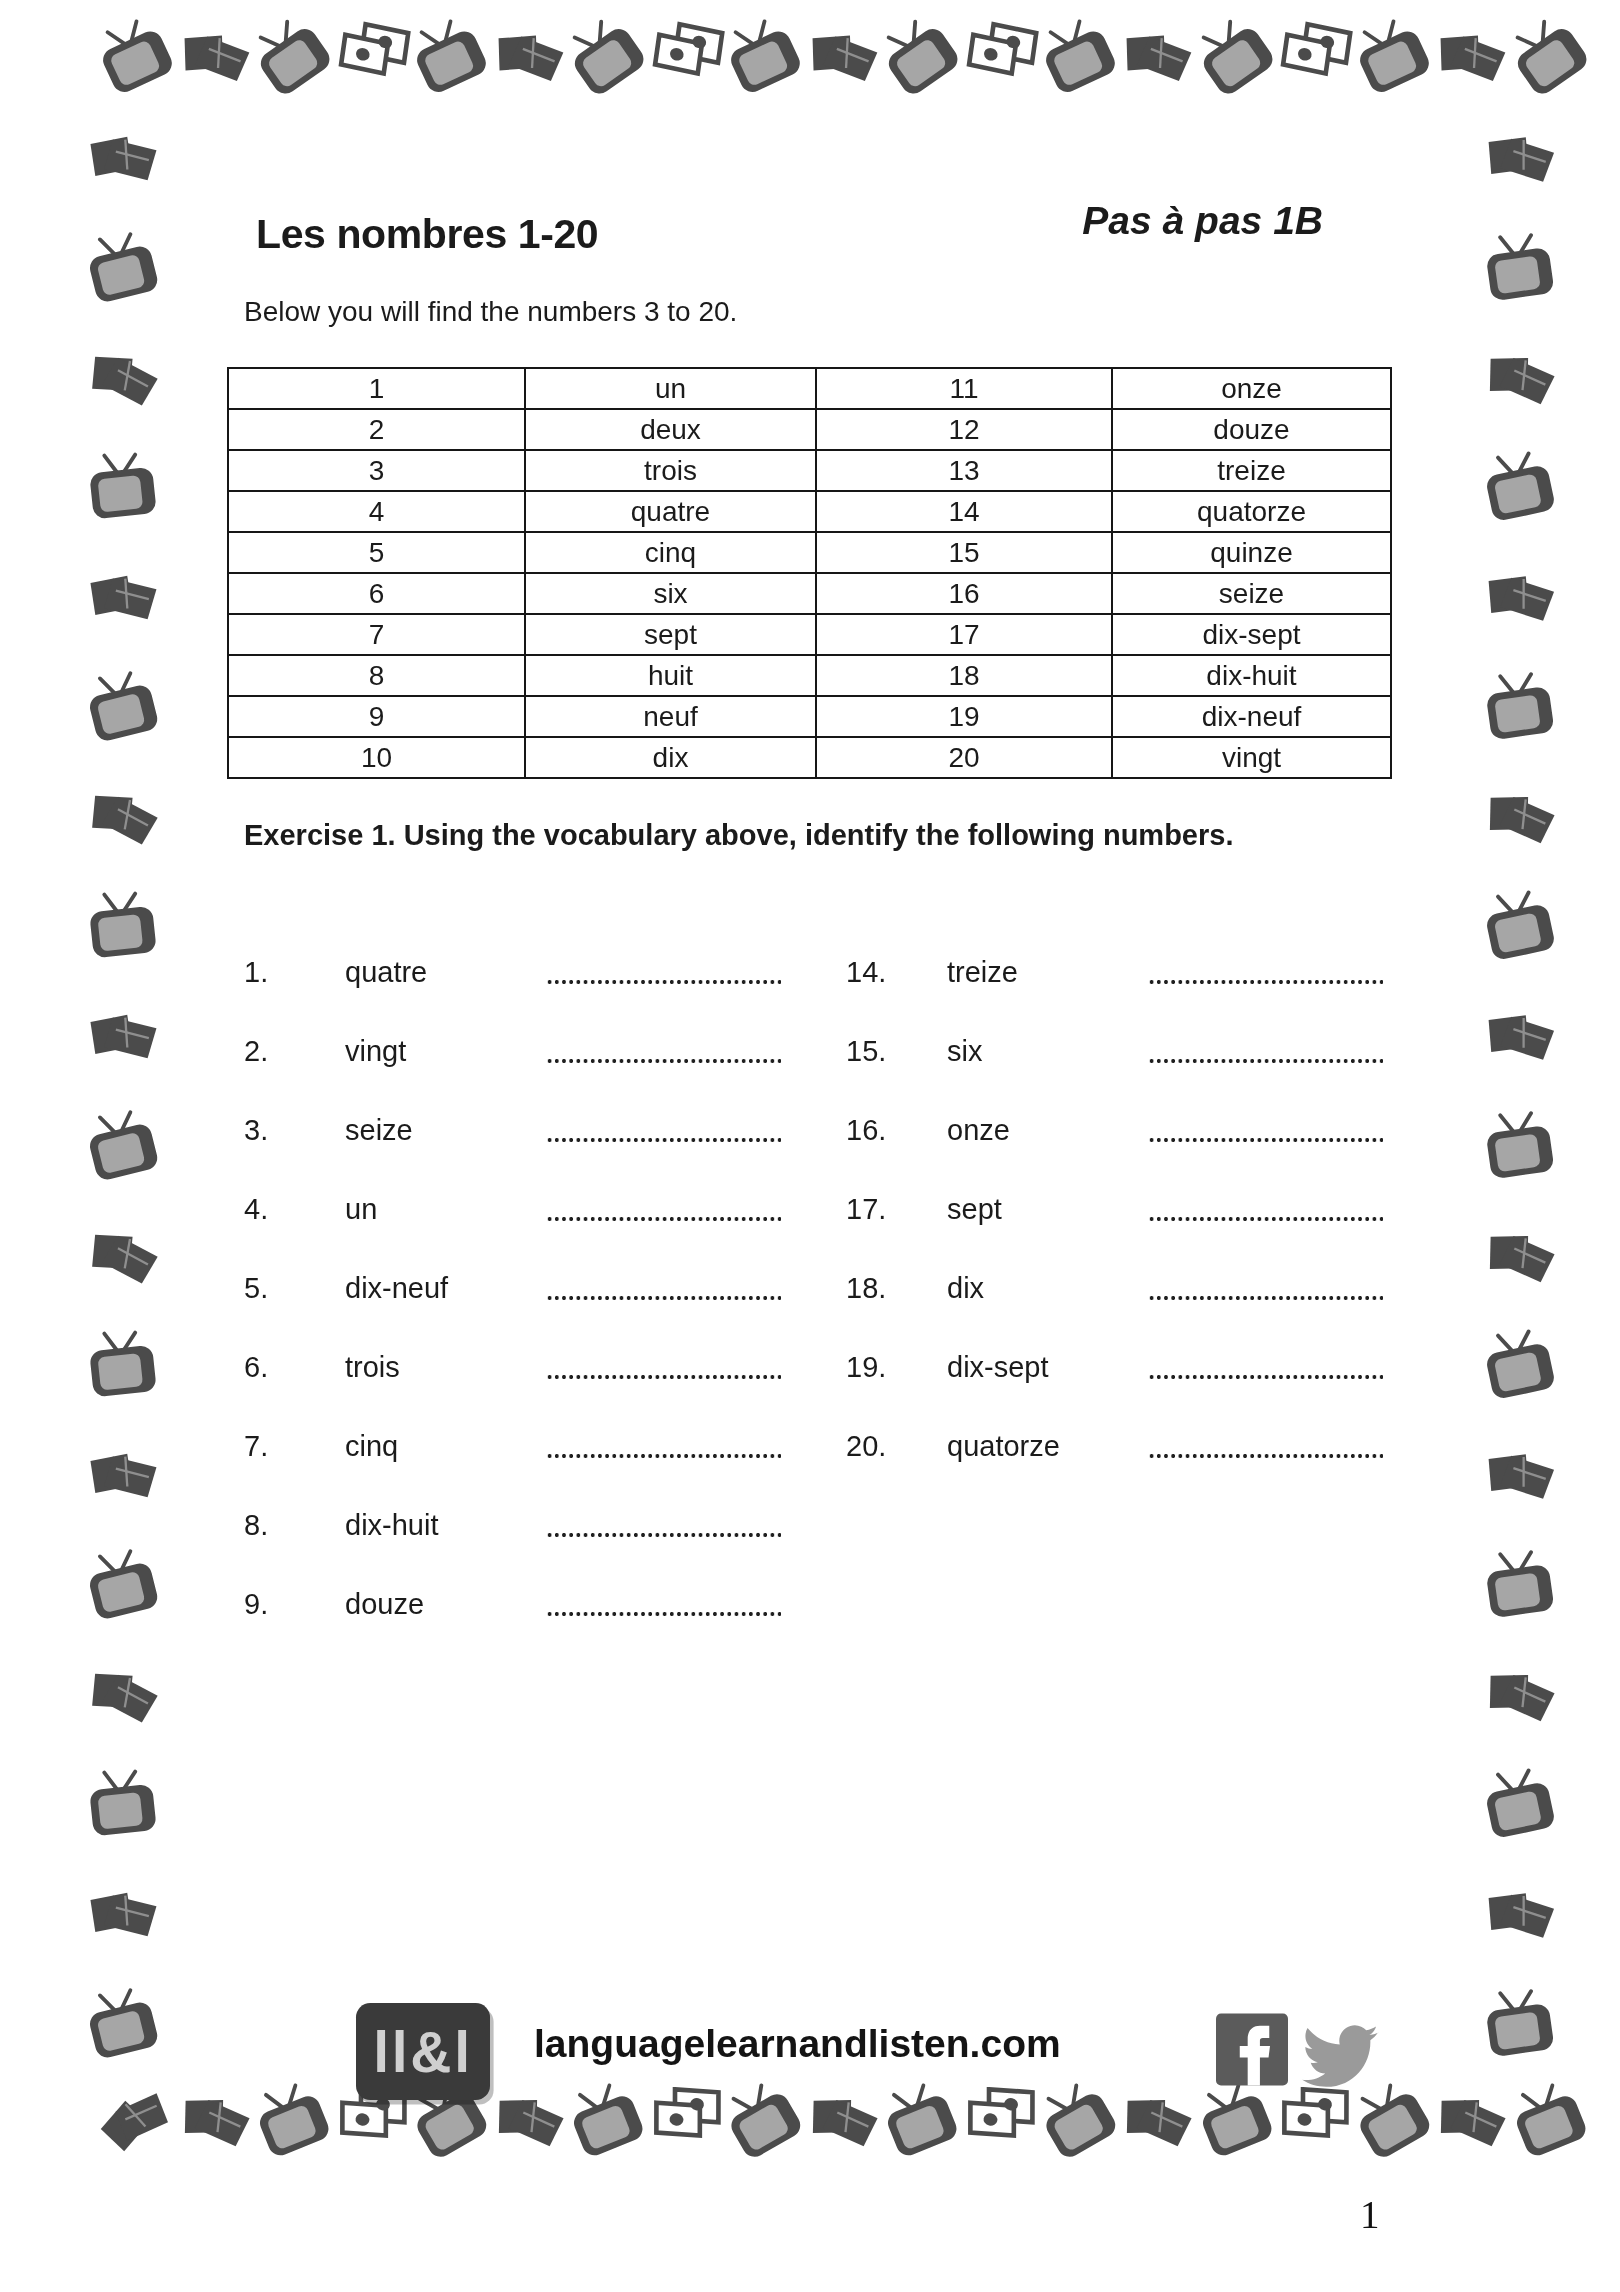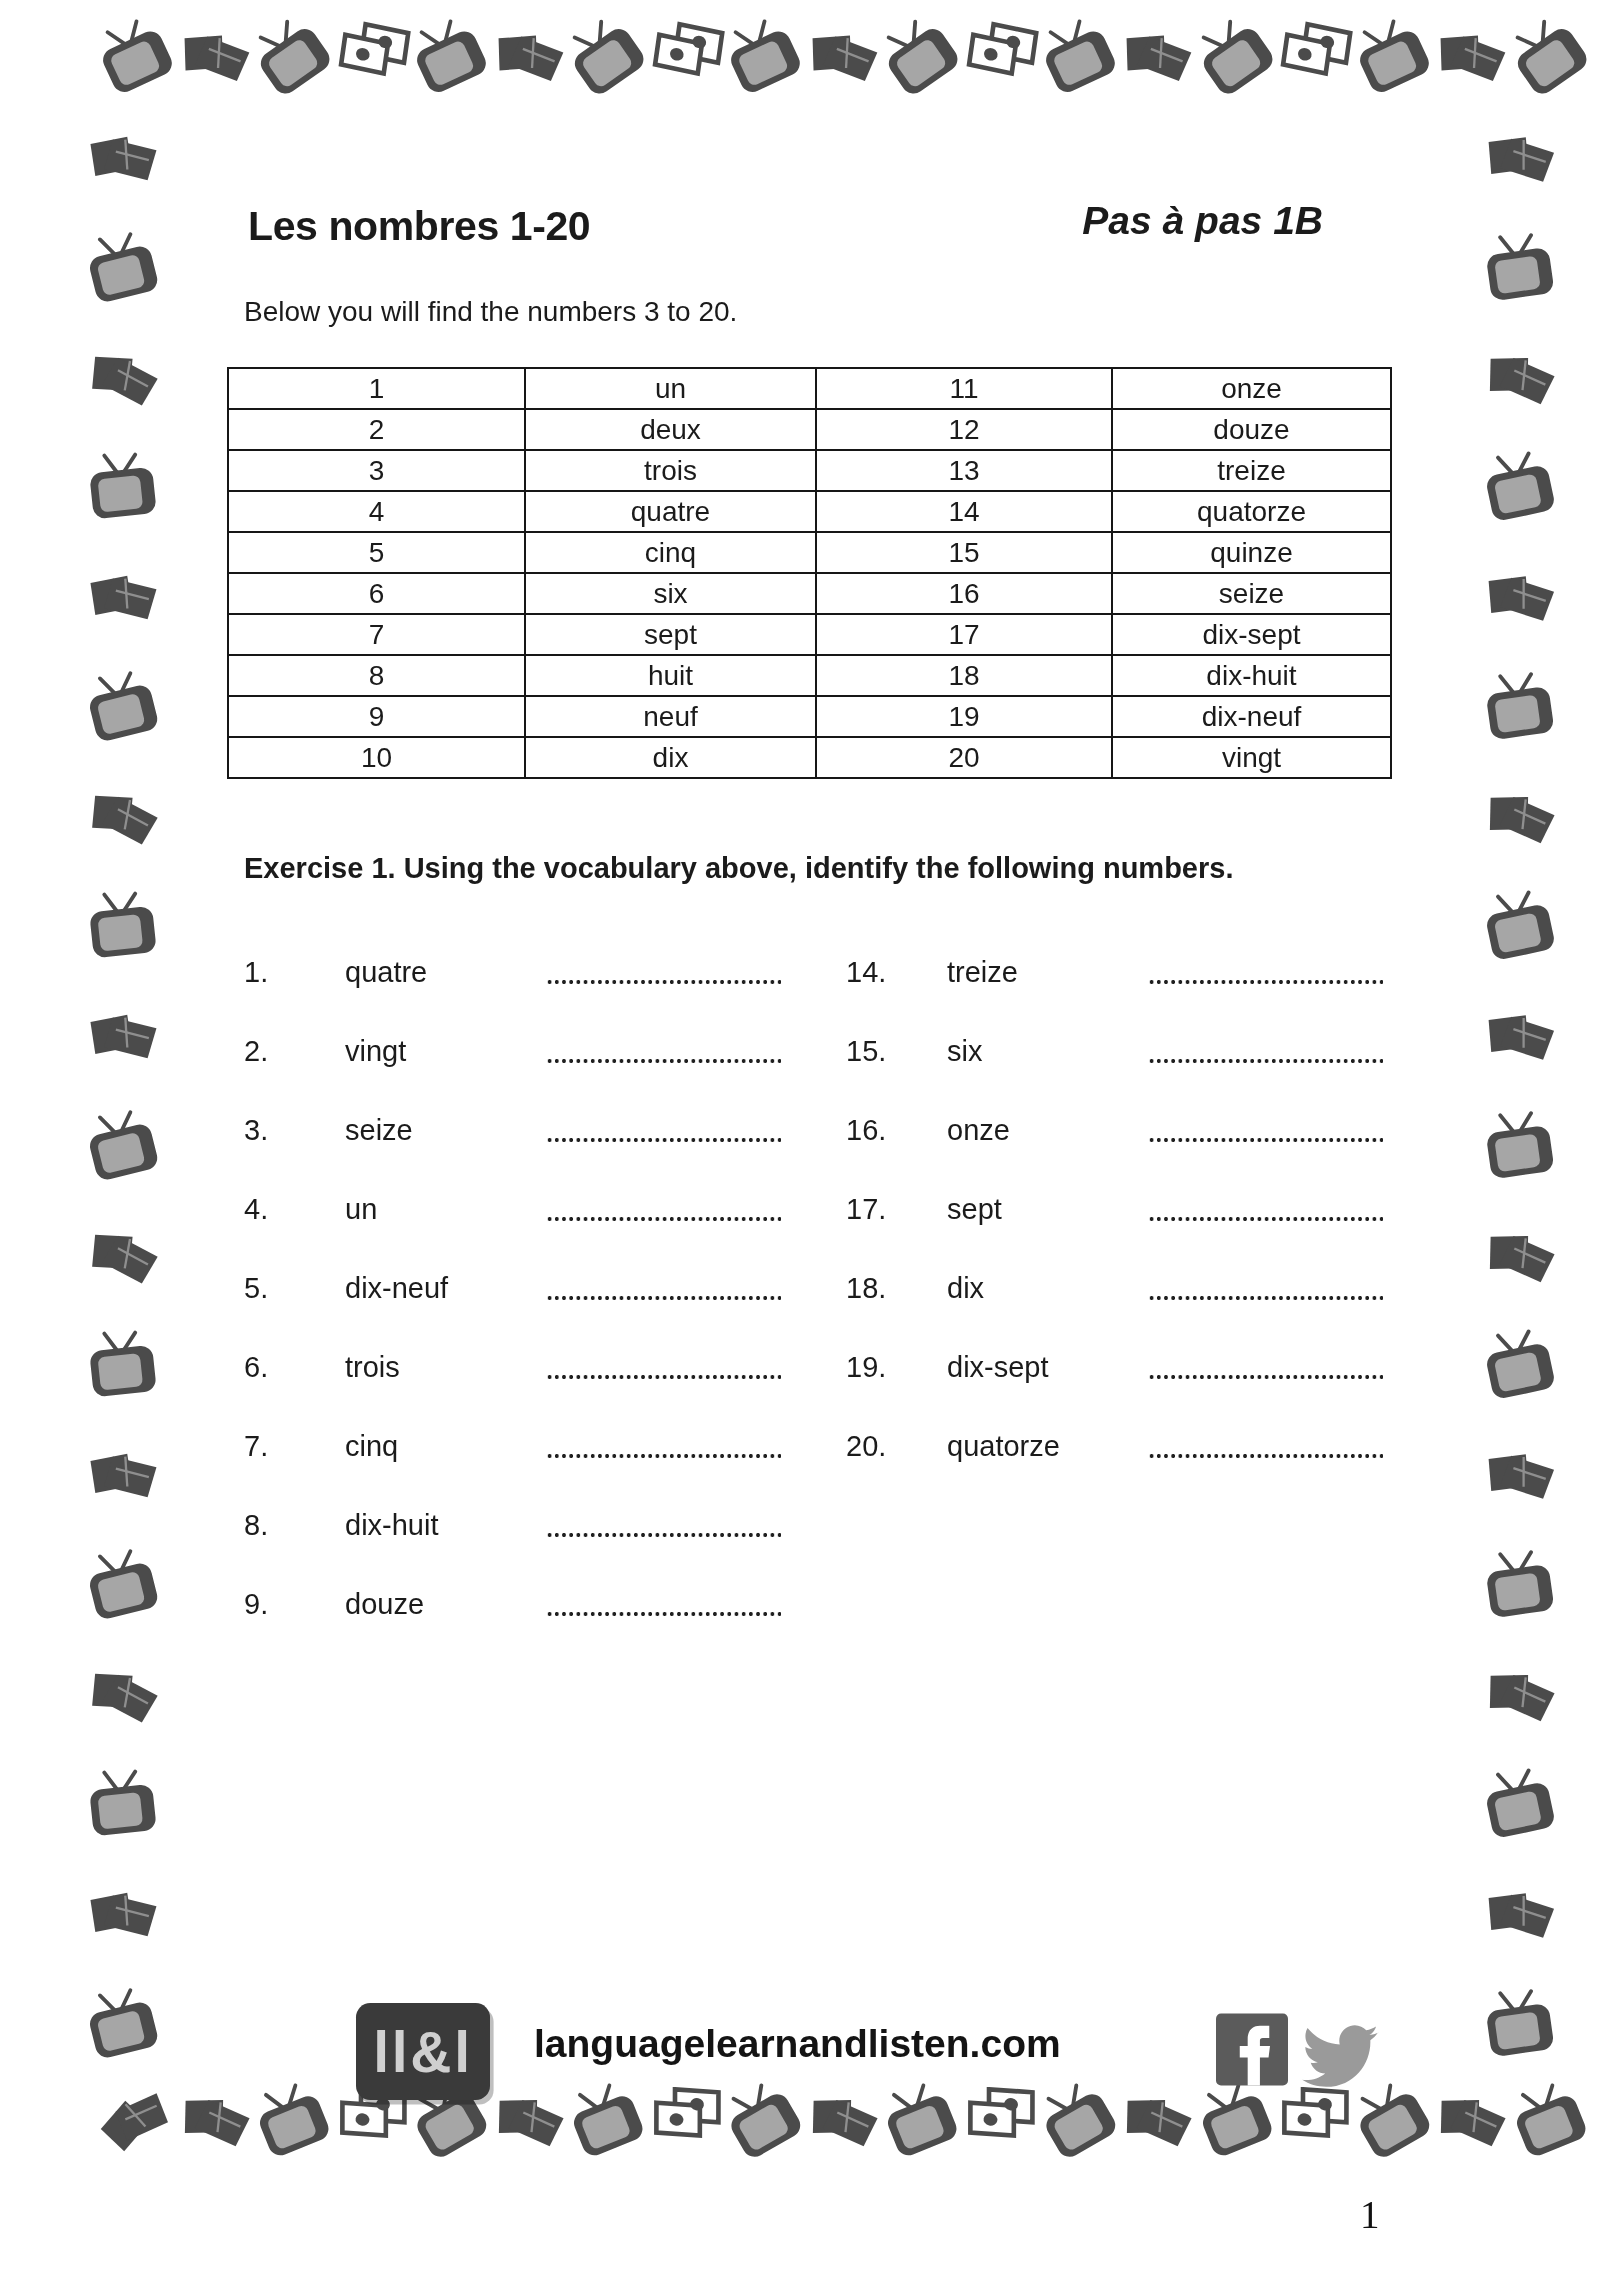--- a/index.html
+++ b/index.html
@@ -14,34 +14,34 @@
   #border-top { top:12.5px; }
   #border-bottom { top:2076px; }
   .border-col { position:absolute; top:121px; height:1943px; width:86px;
     display:flex; flex-direction:column; justify-content:space-between; align-items:center; }
   #border-left { left:79px; }
   #border-right { left:1476px; }
   .bicon { width:77px; height:77px; flex:0 0 auto; }
   .bicon svg { width:100%; height:100%; display:block; }
 
   
-  .title { position:absolute; left:244px; top:199px; margin:4px;
+  .title { position:absolute; left:244px; top:199px; margin:12px;
     font-size:41px; font-weight:700; letter-spacing:-0.4px; }
   .edition { position:absolute; right:297px; top:199px;
     font-size:39px; font-weight:700; font-style:italic; }
   .intro { position:absolute; left:244px; top:296px; margin:0; font-size:28px; }
 
   
   .vocab { position:absolute; left:227px; top:367px; width:1162px;
     border-collapse:collapse; table-layout:fixed; }
   .vocab td { border:2.7px solid #161616; font-size:28px; text-align:center;
     height:39px; padding:0; overflow:hidden; }
 
   
-  .ex-heading { position:absolute; left:244px; top:852px;
+  .ex-heading { position:absolute; left:244px; top:819px;
     font-size:29px; font-weight:700; }
   .ex-col { position:absolute; top:932px; width:537px; }
   .ex-item { position:relative; height:79px; }
   .ex-num  { position:absolute; left:0; top:50%; transform:translateY(-50%); font-size:29px; }
   .ex-word { position:absolute; left:101px; top:50%; transform:translateY(-50%); font-size:29px; }
   .ex-blank{ position:absolute; right:0; top:calc(50% + 7.2px); width:235px; height:6.3px;
     background-image:radial-gradient(circle, #1f1f1f 1.8px, transparent 2.3px);
     background-size:7.2px 6.3px; background-repeat:repeat-x; background-position:left center; }
 
   

